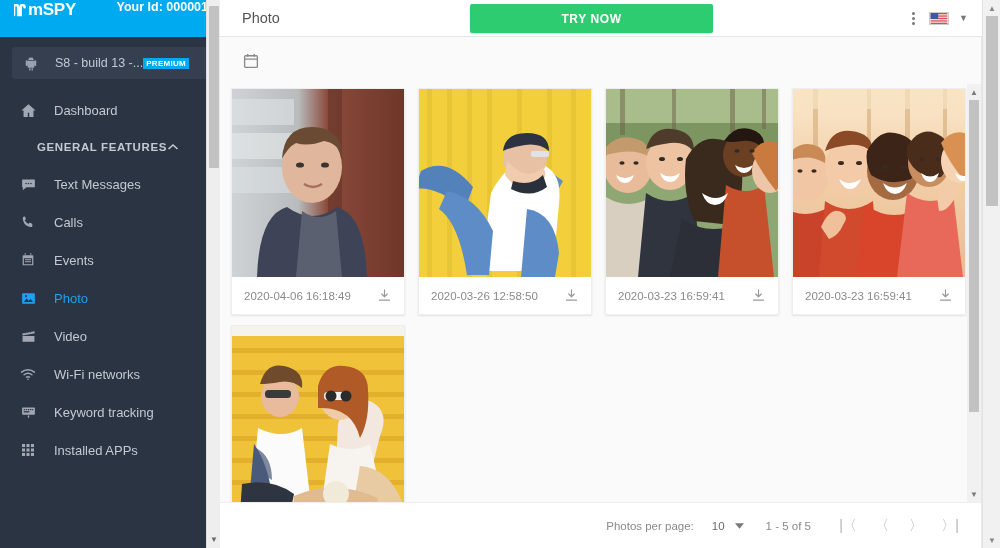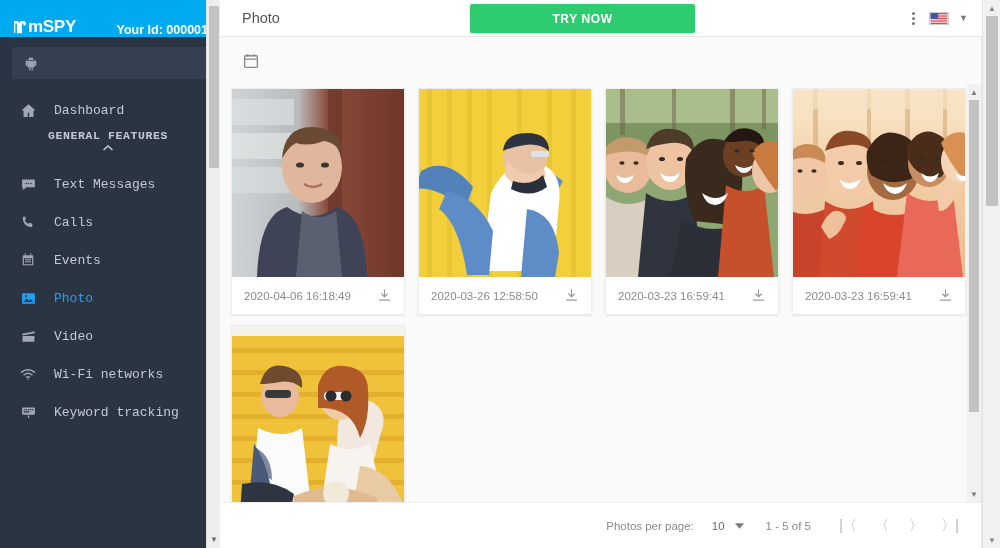--- a/index.html
+++ b/index.html
@@ -22,21 +22,21 @@
     width: 220px;
     height: 548px;
     background: #2b3442;
     flex: 0 0 220px;
     overflow: hidden;
   }
   .sidebar-logo {
     height: 37px;
     background: #00AAF0;
     display: flex;
-    align-items: flex-end;
+    align-items: flex-start;
     justify-content: space-between;
     padding: 0 12px 0 14px;
   }
   .logo-text {
     color: #fff;
     font-weight: bold;
     font-size: 17px;
     letter-spacing: -0.3px;
     display: flex;
     align-items: center;
@@ -67,21 +67,21 @@
   }
   .premium-badge {
     background: #00AAF0;
     color: #fff;
     font-size: 8px;
     font-weight: bold;
     padding: 1px 3px;
     letter-spacing: .3px;
     vertical-align: middle;
   }
-  .nav { padding-top: 6px; font-family: Liberation Mono, monospace; }
+  .nav { padding-top: 6px; }
   .nav-item {
     display: flex;
     align-items: center;
     height: 38px;
     padding: 0 0 0 18px;
     color: #c3c9d4;
     font-size: 13px;
     cursor: pointer;
   }
   .nav-item .nav-icon {
@@ -89,29 +89,28 @@
     flex: 0 0 20px;
     display: flex; align-items: center; justify-content: center;
     margin-right: 16px;
     opacity: .78;
   }
   .nav-item.active { color: #1da1f2; }
   .nav-item.active .nav-icon { opacity: 1; }
   .nav-section {
     display: flex;
     align-items: center;
-    justify-content: flex-start;
+    justify-content: center;
     height: 36px;
     padding: 0 22px 0 18px;
     color: #c3c9d4;
     font-size: 11.5px;
     font-weight: bold;
     letter-spacing: .6px;
     cursor: pointer;
-    flex-direction: column;
   }
   .sidebar-scrollbar {
     position: absolute;
     right: 0; top: 0;
     width: 14px; height: 548px;
     background: #eeeeee;
     border-left: 1px solid #e0e0e0;
   }
   .sidebar-scroll-thumb {
     position: absolute;
@@ -143,21 +142,21 @@
     display: flex;
     align-items: center;
     padding: 0 14px 0 22px;
     position: relative;
   }
   .page-title { font-size: 14.5px; color: #555; }
   .try-now {
     position: absolute;
     left: 250px;
     top: 4px;
-    width: 225px;
+    width: 243px;
     height: 29px;
     background: #2ecc71;
     color: #fff;
     font-size: 12px;
     font-weight: bold;
     letter-spacing: .6px;
     display: flex; align-items: center; justify-content: center;
     border: none;
     border-radius: 2px;
     cursor: pointer;
@@ -317,20 +316,21 @@
         </svg>
         <span>mSPY</span>
       </div>
       <div class="your-id">Your Id: 000001</div>
     </div>
 
     <div class="device-box">
       <svg class="android-icon" viewBox="0 0 24 24" fill="#c3c9d4">
         <path d="M7.5 9h9v8.2a1 1 0 0 1-1 1H8.5a1 1 0 0 1-1-1V9zM5 9.6a1.2 1.2 0 0 1 2.4 0v5.2a1.2 1.2 0 0 1-2.4 0V9.6zm11.6 0a1.2 1.2 0 0 1 2.4 0v5.2a1.2 1.2 0 0 1-2.4 0V9.6zM9.6 19h1.8v2.6a1 1 0 0 1-1.8 0V19zm3.1 0h1.8v2.6a1 1 0 0 1-1.8 0V19zM8.2 7.9C8.5 5.9 10.1 4.5 12 4.5s3.5 1.4 3.8 3.4H8.2zm1.6-2.2a.55.55 0 1 0 0-1.1.55.55 0 0 0 0 1.1zm4.4 0a.55.55 0 1 0 0-1.1.55.55 0 0 0 0 1.1z"></path>
       </svg>
+      <div class="device-name"><span>S8 - build 13 -...</span><span class="premium-badge">PREMIUM</span></div>
     </div>
 
     <nav class="nav">
 
       <div class="nav-item">
         <span class="nav-icon">
           <svg width="17" height="17" viewBox="0 0 24 24" fill="#c3c9d4">
               <path d="M12 3L2 12h3v9h6v-6h2v6h6v-9h3L12 3z"></path>
             </svg>
         </span>
@@ -420,20 +420,36 @@
               <rect x="11.2" y="7.2" width="2" height="1.6" fill="#2b3442"></rect>
               <rect x="14.2" y="7.2" width="2" height="1.6" fill="#2b3442"></rect>
               <rect x="17" y="7.2" width="1.8" height="1.6" fill="#2b3442"></rect>
               <rect x="5.2" y="10.2" width="8" height="1.8" fill="#2b3442"></rect>
             </svg>
         </span>
         <span>Keyword tracking</span>
       </div>
 
 
+      <div class="nav-item">
+        <span class="nav-icon">
+          <svg width="16" height="16" viewBox="0 0 24 24" fill="#c3c9d4">
+              <rect x="3" y="3" width="4.6" height="4.6"></rect>
+              <rect x="9.7" y="3" width="4.6" height="4.6"></rect>
+              <rect x="16.4" y="3" width="4.6" height="4.6"></rect>
+              <rect x="3" y="9.7" width="4.6" height="4.6"></rect>
+              <rect x="9.7" y="9.7" width="4.6" height="4.6"></rect>
+              <rect x="16.4" y="9.7" width="4.6" height="4.6"></rect>
+              <rect x="3" y="16.4" width="4.6" height="4.6"></rect>
+              <rect x="9.7" y="16.4" width="4.6" height="4.6"></rect>
+              <rect x="16.4" y="16.4" width="4.6" height="4.6"></rect>
+            </svg>
+        </span>
+        <span>Installed APPs</span>
+      </div>
 
     </nav>
 
     <div class="sidebar-scrollbar">
       <div class="sidebar-scroll-thumb"></div>
       <div class="sb-arrow down">▼</div>
     </div>
   </aside>
 
   <section class="main">

